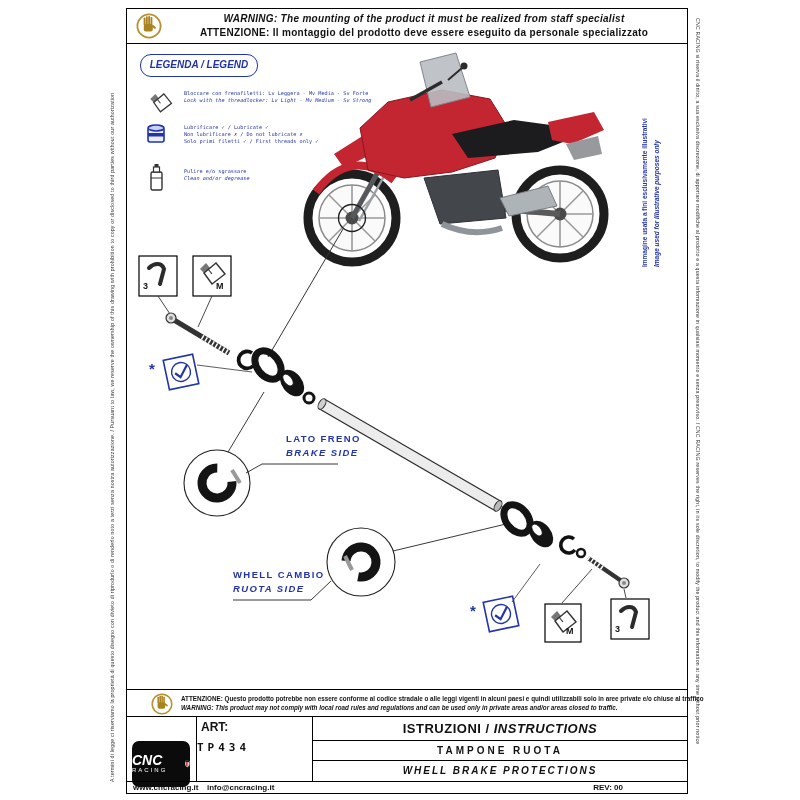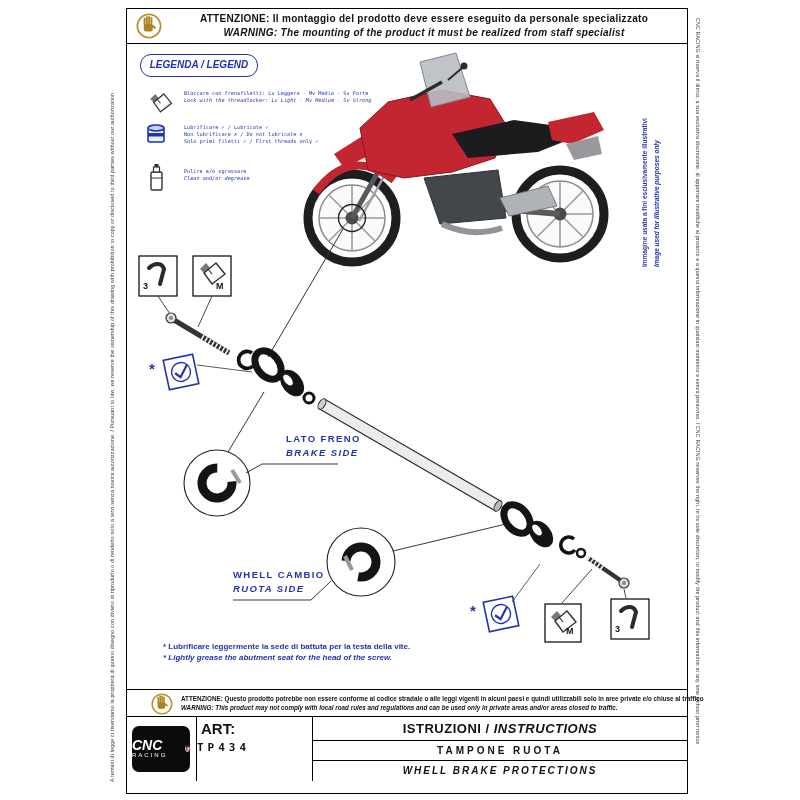--- a/index.html
+++ b/index.html
@@ -37,21 +37,21 @@
   .ftable{position:absolute;left:0;top:708px;right:0;height:64px;box-sizing:border-box;}
   .cell{position:absolute;top:0;height:64px;box-sizing:border-box;}
   .rowhead{height:24px;border-bottom:1.2px solid #000;box-sizing:border-box;
            text-align:center;font-size:13px;font-weight:bold;line-height:23px;letter-spacing:.5px;}
   .rowmid{height:20px;border-bottom:1.2px solid #000;box-sizing:border-box;text-align:center;
           font-size:10px;font-weight:bold;letter-spacing:3px;line-height:19px;}
   .rowbot{height:20px;text-align:center;font-size:10px;font-weight:bold;font-style:italic;
           letter-spacing:2px;line-height:19px;}
   .bar{position:absolute;left:0;top:772px;right:0;height:12.5px;border-top:1.3px solid #000;
        box-sizing:border-box;font-size:8px;font-weight:bold;}
-  .logo{position:absolute;left:5px;top:9px;width:58px;height:46px;background:#0b0b0b;
+  .logo{position:absolute;left:5px;top:24px;width:58px;height:46px;background:#0b0b0b;
         border-radius:7px;display:flex;align-items:center;justify-content:center;gap:18px;}
   .logo .t1{color:#fff;font-size:14px;font-weight:bold;font-style:italic;line-height:13px;display:block;}
   .logo .t2{color:#fff;font-size:6px;letter-spacing:2px;line-height:7px;display:block;}
   svg{display:block;}
 </style>
 </head>
 <body>
 
 <div class="page">
 
@@ -67,22 +67,22 @@
         <g fill="#a8831f">
           <rect x="-5.2" y="-2" width="9" height="7.5" rx="2"></rect>
           <rect x="-5.4" y="-8.5" width="1.9" height="8" rx="0.9"></rect>
           <rect x="-3.1" y="-9.8" width="1.9" height="9" rx="0.9"></rect>
           <rect x="-0.8" y="-10" width="1.9" height="9.4" rx="0.9"></rect>
           <rect x="1.5" y="-9" width="1.9" height="8.4" rx="0.9"></rect>
           <rect x="2.8" y="-1.5" width="4.6" height="2" rx="1" transform="rotate(40 3 0)"></rect>
         </g>
       </svg>
       <div class="txt">
+        <div style="font-style:italic;">WARNING: The mounting of the product it must be realized from staff specialist</div>
         <div>ATTENZIONE: Il montaggio del prodotto deve essere eseguito da personale specializzato</div>
-        <div style="font-style:italic;">WARNING: The mounting of the product it must be realized from staff specialist</div>
       </div>
     </div>
 
     <div class="botwarn">
       <svg class="abs" style="left:24px;top:3px;" width="22" height="22" viewBox="-13 -13 26 26">
         <circle r="11.6" fill="#fff" stroke="#b8912f" stroke-width="1.8"></circle>
         <g fill="#a8831f">
           <rect x="-5.2" y="-2" width="9" height="7.5" rx="2"></rect>
           <rect x="-5.4" y="-8.5" width="1.9" height="8" rx="0.9"></rect>
           <rect x="-3.1" y="-9.8" width="1.9" height="9" rx="0.9"></rect>
@@ -106,33 +106,38 @@
           </div>
           <svg width="13" height="20" viewBox="0 0 14 20">
             <path d="M1,1 h12 v10 q0,6 -6,8 q-6,-2 -6,-8 z" fill="#fff" stroke="#cfcfcf" stroke-width="1"></path>
             <rect x="3" y="4.5" width="2.2" height="12" fill="#c00000"></rect>
             <rect x="7.4" y="4.5" width="2.2" height="12.5" fill="#c00000"></rect>
             <rect x="1" y="1" width="12" height="3.5" fill="#1a1a1a"></rect>
           </svg>
         </div>
       </div>
       <div class="cell" style="left:70px;width:116px;border-right:1.2px solid #000;">
-        <span class="abs" style="left:4px;top:3px;font-size:15px;font-weight:bold;">ART:</span>
+        <span class="abs" style="left:4px;top:3px;font-size:12px;font-weight:bold;">ART:</span>
         <div class="abs cad" style="left:0;right:0;top:24px;font-size:11px;font-weight:bold;letter-spacing:4px;">TP434</div>
       </div>
       <div class="cell" style="left:186px;right:0;">
         <div class="rowhead">
           <span>ISTRUZIONI /</span>
           <span style="font-style:italic;">INSTRUCTIONS</span>
         </div>
         <div class="rowmid">TAMPONE RUOTA</div>
         <div class="rowbot">WHELL BRAKE PROTECTIONS</div>
       </div>
     </div>
 
+    <div class="bar">
+      <span class="abs" style="left:6px;top:1px;">www.cncracing.it</span>
+      <span class="abs" style="left:80px;top:1px;">info@cncracing.it</span>
+      <span class="abs" style="right:64px;top:1px;">REV: 00</span>
+    </div>
   </div>
 
   <svg class="abs" style="left:0;top:0;pointer-events:none;" width="800" height="800" viewBox="0 0 800 800">
     <defs>
       <g id="ic-allen" fill="none" stroke="#2b2b2b" stroke-width="4" stroke-linecap="round">
         <path d="M8,14 C14,8 21,9 23,15 L19,30"></path>
       </g>
       <g id="ic-tube">
         <polygon points="5,13 11,7 15,12 9,17" fill="#777"></polygon>
         <polygon points="9,17 21,7 30,18 17,28" fill="#fff" stroke="#333" stroke-width="1.4"></polygon>
@@ -311,18 +316,14 @@
 
   <div class="abs sidelabel" style="left:262px;top:432px;margin-left:24px;">
     <div>LATO FRENO</div>
     <div class="en">BRAKE SIDE</div>
   </div>
   <div class="abs sidelabel" style="left:233px;top:568px;">
     <div>WHELL CAMBIO</div>
     <div class="en">RUOTA SIDE</div>
   </div>
 
-  <div class="abs notes" style="left:163px;top:641px;">
-    <div>* Lubrificare leggermente la sede di battuta per la testa della vite.</div>
-    <div class="en">* Lightly grease the abutment seat for the head of the screw.</div>
-  </div>
 
 </div>
 
 </body></html>

